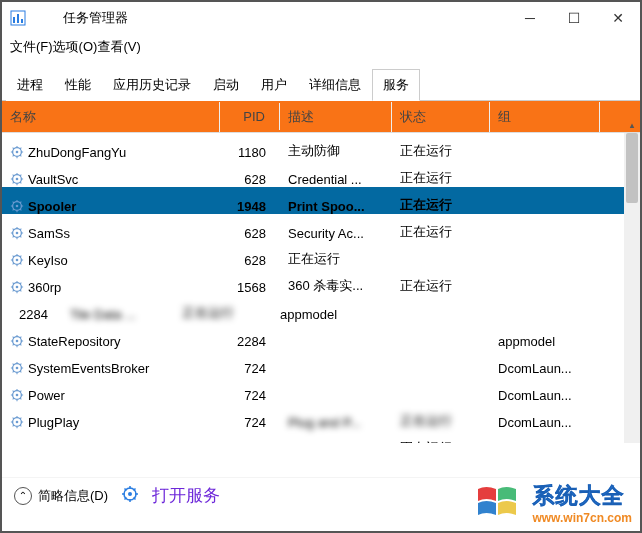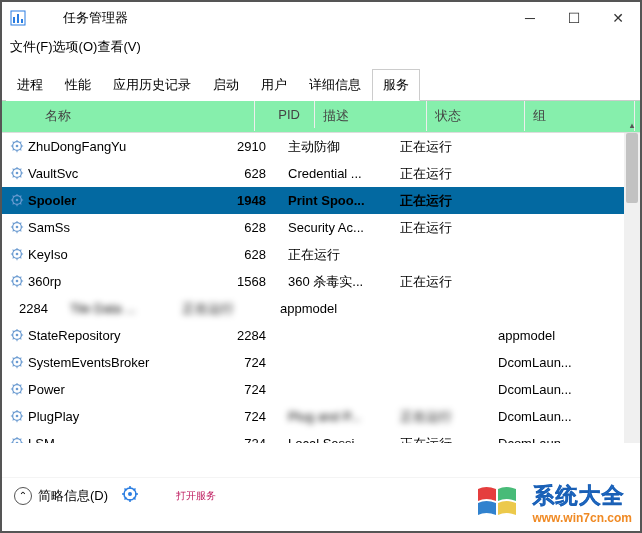--- a/index.html
+++ b/index.html
@@ -7,41 +7,41 @@
 .titlebar { height: 32px; display: flex; align-items: center; padding-left: 8px; background: #fff; }
 .titlebar .app-icon { width: 16px; height: 16px; margin-right: 6px; }
 .titlebar .title { flex: 1; font-size: 13px; margin-left: 31px; }
 .titlebar .win-controls { display: flex; }
 .titlebar .win-btn { width: 44px; height: 32px; display: flex; align-items: center; justify-content: center; font-size: 14px; color: #333; }
 .menubar { padding: 4px 8px; font-size: 13px; display: flex; }
 .tabs { display: flex; border-bottom: 1px solid #ccc; padding-left: 4px; margin-top: 8px; }
 .tab { padding: 6px 10px; font-size: 13px; border: 1px solid transparent; border-bottom: none; position: relative; top: 1px; background: #fff; }
 .tab.active { border-color: #ccc; border-bottom: 1px solid #fff; }
 .table-wrap { position: relative; height: 345px; overflow: hidden; }
-.header-row { display: flex; border-bottom: 1px solid #ddd; background: #86efac; font-size: 13px; height: 32px; align-items: flex-start; padding-left: 35px; }
+.header-row { display: flex; border-bottom: 1px solid #ddd; background: #f97316; font-size: 13px; height: 32px; align-items: center; }
 .header-row .col { border-right: 1px solid #eee; padding: 6px 8px; color: #444; }
 .col-name { width: 218px; }
 .col-pid { width: 60px; text-align: right; padding-right: 14px !important; }
 .col-desc { width: 112px; }
 .col-status { width: 98px; }
 .col-group { width: 110px; }
 .rows { height: 310px; overflow-y: hidden; }
-.row { display: flex; height: 27px; align-items: center; font-size: 13px; }
+.row { display: flex; height: 27px; align-items: flex-end; font-size: 13px; }
 .row.selected { background: #0369a1; font-weight: bold; }
 .row .cell { padding: 0 8px; white-space: nowrap; overflow: hidden; text-overflow: ellipsis; }
 .row .cell.col-pid { text-align: right; padding-right: 14px; }
 .svc-icon { display: inline-block; width: 14px; height: 14px; vertical-align: -2px; margin-right: 4px; }
 .scrollbar { position: absolute; right: 0; top: 32px; width: 16px; height: 310px; background: #f0f0f0; }
 .scrollbar .thumb { position: absolute; top: 0; left: 2px; width: 12px; height: 70px; background: #c2c2c2; border-radius: 2px; }
 .scrollbar .arrow { position: absolute; left: 0; width: 16px; height: 16px; display: flex; align-items: center; justify-content: center; font-size: 9px; color: #555; }
 .scrollbar .arrow.up { top: -16px; }
 .scrollbar .arrow.down { bottom: -18px; }
 .footer { position: absolute; bottom: 18px; left: 0; right: 0; height: 36px; border-top: 1px solid #f4f4f4; display: flex; align-items: center; padding: 0 12px; gap: 14px; background: #fff; }
 .footer .fewer { display: flex; align-items: center; gap: 6px; font-size: 13px; }
-.footer .link { color: #be185d; font-size: 10px; margin-left: 24px; }
+.footer .link { color: #6d28d9; font-size: 17px; }
 .circle-up { width: 18px; height: 18px; border: 1px solid #555; border-radius: 50%; display: flex; align-items: center; justify-content: center; font-size: 10px; }
 .blurred { filter: blur(3px); }
 .watermark { position: absolute; right: 8px; bottom: 6px; display: flex; align-items: center; gap: 12px; }
 .watermark .txt { text-align: left; }
 .watermark .big { font-size: 22px; font-weight: bold; color: #2a7de1; -webkit-text-stroke: 0.5px #1a5fb4; letter-spacing: 1px; }
 .watermark .url { font-size: 12px; color: #f08a24; font-weight: bold; }
 </style>
 </head>
 <body>
 
@@ -86,21 +86,21 @@
     <div class="col col-status">状态</div>
     <div class="col col-group">组</div>
   </div>
   <div class="rows" id="rows">
       <div class="row">
         <div class="cell col-name"><span class="svc-icon"><svg viewBox="0 0 16 16">
               <circle cx="8" cy="8" r="5" fill="none" stroke="#6b9bd1" stroke-width="1.5"></circle>
               <circle cx="8" cy="8" r="1.5" fill="#6b9bd1"></circle>
               <path d="M8 1v2M8 13v2M1 8h2M13 8h2M3 3l1.5 1.5M11.5 11.5L13 13M3 13l1.5-1.5M11.5 4.5L13 3" stroke="#6b9bd1" stroke-width="1.2"></path>
             </svg></span>ZhuDongFangYu</div>
-        <div class="cell col-pid">2910</div>
+        <div class="cell col-pid">1180</div>
         <div class="cell col-desc">主动防御</div>
         <div class="cell col-status">正在运行</div>
         <div class="cell col-group"></div>
       </div>
       <div class="row">
         <div class="cell col-name"><span class="svc-icon"><svg viewBox="0 0 16 16">
               <circle cx="8" cy="8" r="5" fill="none" stroke="#6b9bd1" stroke-width="1.5"></circle>
               <circle cx="8" cy="8" r="1.5" fill="#6b9bd1"></circle>
               <path d="M8 1v2M8 13v2M1 8h2M13 8h2M3 3l1.5 1.5M11.5 11.5L13 13M3 13l1.5-1.5M11.5 4.5L13 3" stroke="#6b9bd1" stroke-width="1.2"></path>
             </svg></span>VaultSvc</div>

